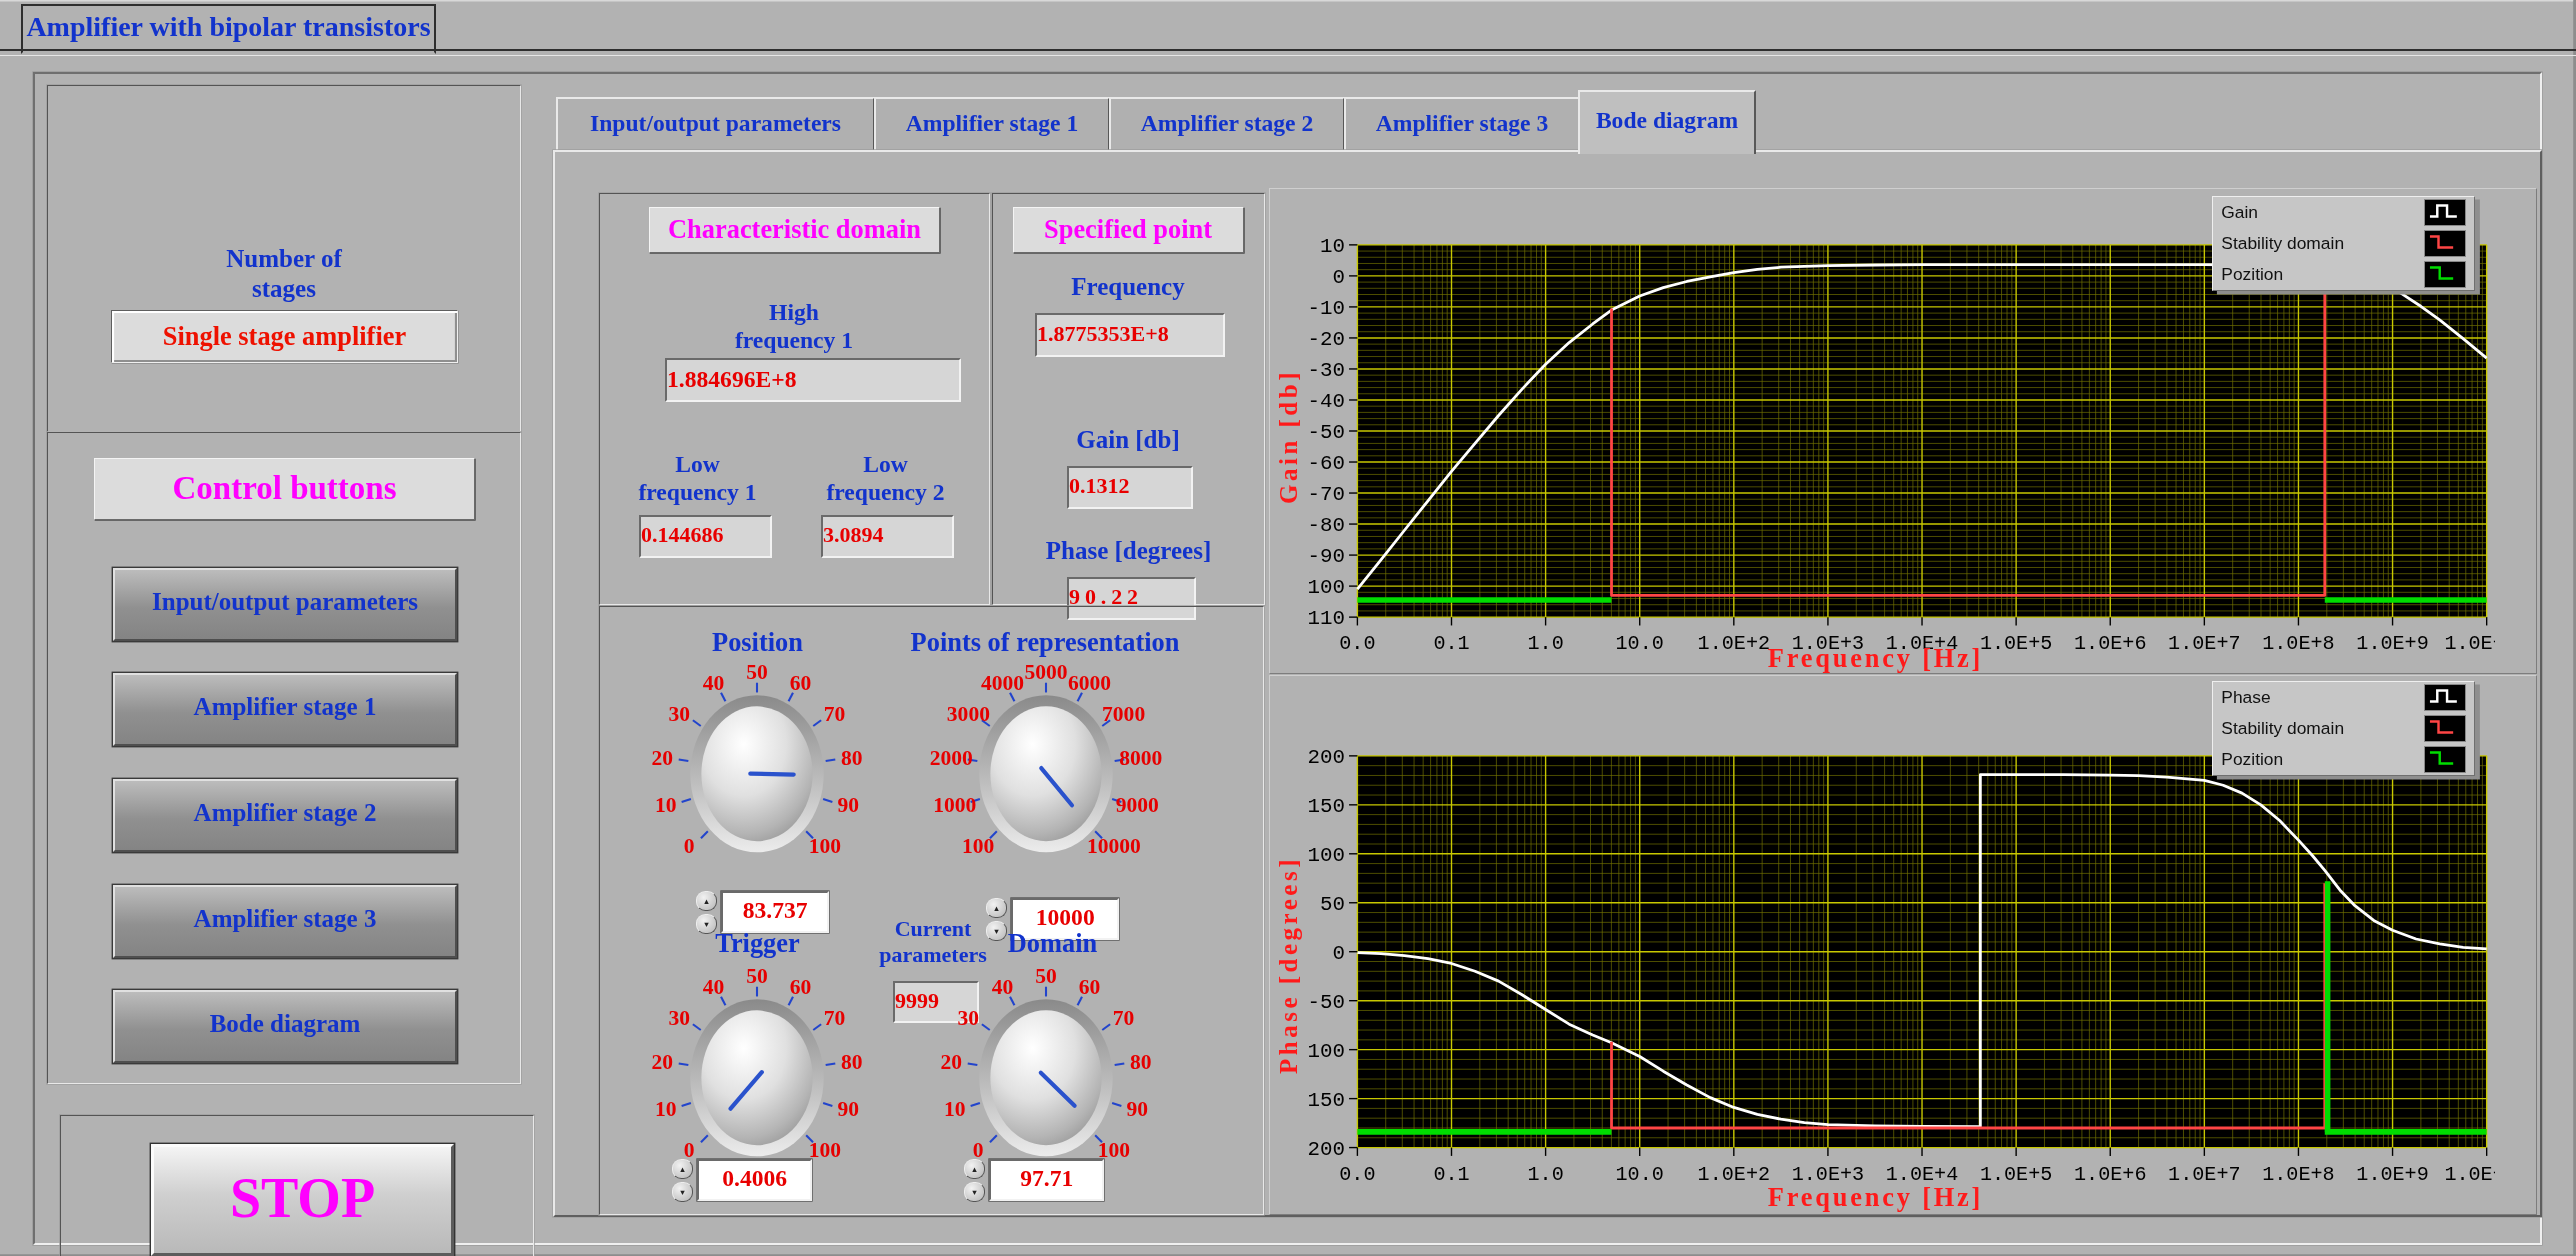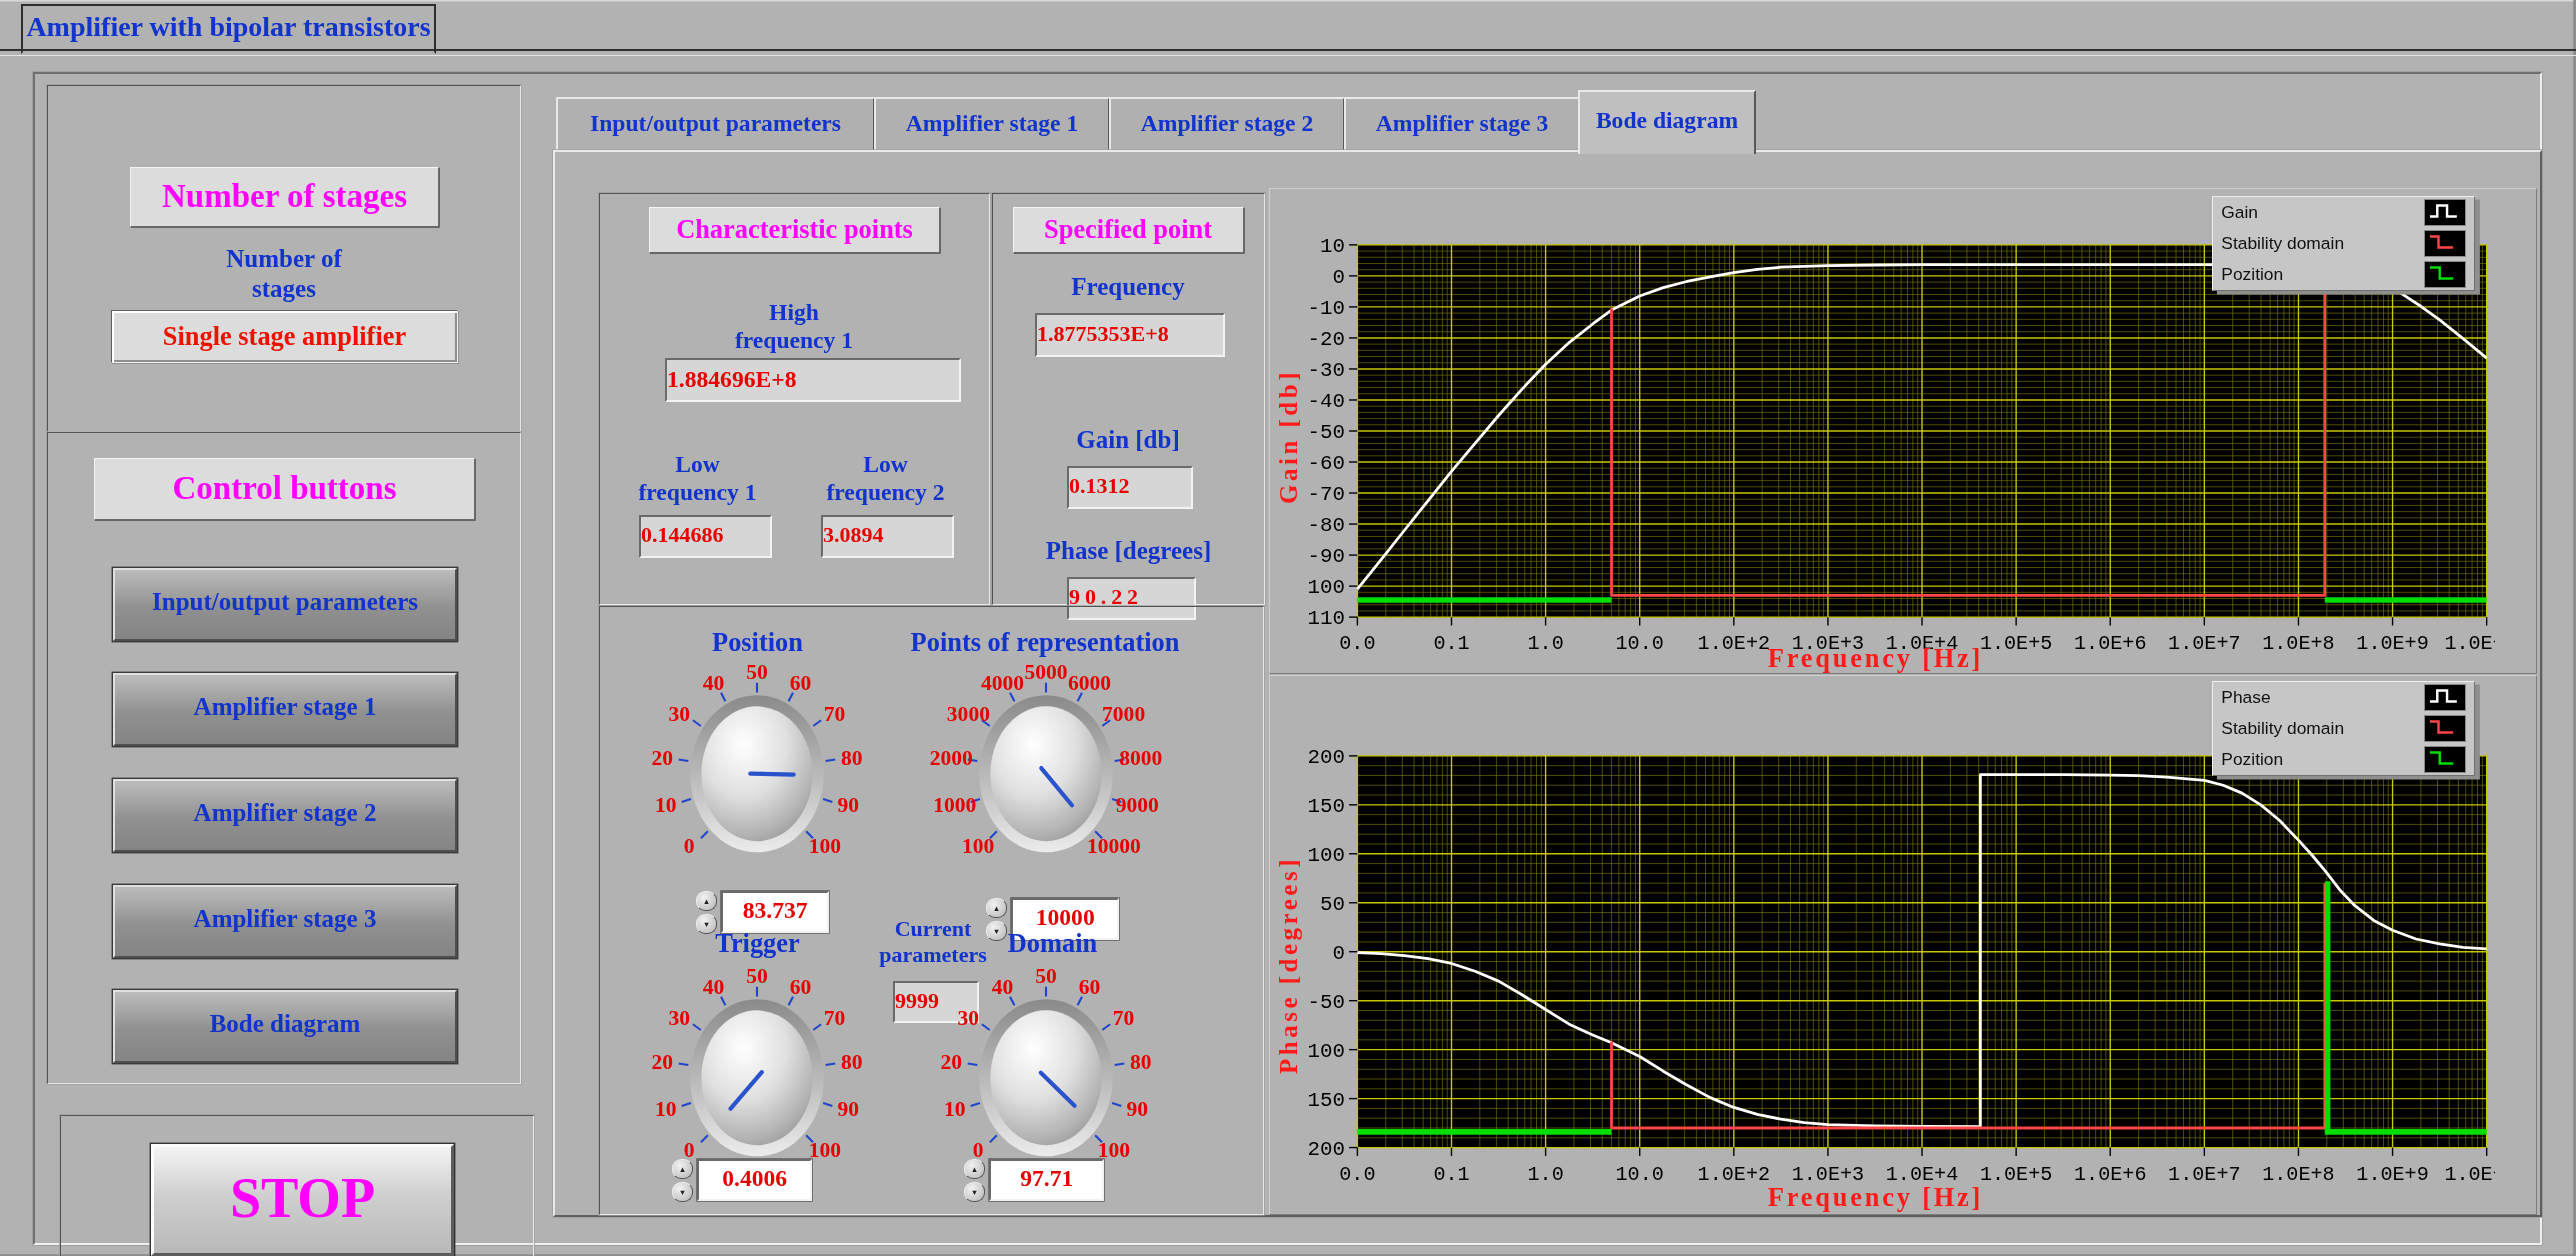--- a/index.html
+++ b/index.html
@@ -71,21 +71,20 @@
 <body>
 
 <div id="screen">
 
   <div class="abs window-tab">Amplifier with bipolar transistors</div>
   <div class="abs topline"></div>
 
   <div class="abs main-panel"></div>
 
   <div class="abs frame" style="left:47px;top:85px;width:472px;height:345px;">
-    <div class="abs plate" style="left:82px;top:81px;width:307px;height:58px;font-size:33px;line-height:57px;">Number of stages</div>
     <div class="abs bluelbl" style="left:97px;top:158px;width:278px;font-size:25px;">
       <span>Number of</span><br>
       <span>stages</span>
     </div>
     <div class="abs dropdown" style="left:63px;top:224px;width:345px;height:51px;font-size:26.4px;line-height:50px;">Single stage amplifier</div>
   </div>
 
   <div class="abs frame" style="left:47px;top:432px;width:472px;height:650px;">
     <div class="abs plate" style="left:46px;top:25px;width:379px;height:60px;font-size:33px;line-height:58px;">Control buttons</div>
     <div class="abs btn3d" style="left:65px;top:135px;width:340px;height:69px;font-size:25px;line-height:64px;">Input/output parameters</div>
@@ -100,21 +99,21 @@
   </div>
 
   <div class="tab" style="left:556px;top:97px;width:315px;height:51px;line-height:49px;">Input/output parameters</div>
   <div class="tab" style="left:874px;top:97px;width:232px;height:51px;line-height:49px;">Amplifier stage 1</div>
   <div class="tab" style="left:1109px;top:97px;width:232px;height:51px;line-height:49px;">Amplifier stage 2</div>
   <div class="tab" style="left:1344px;top:97px;width:232px;height:51px;line-height:49px;">Amplifier stage 3</div>
   <div class="tab sel" style="left:1578px;top:90px;width:174px;height:62px;line-height:56px;">Bode diagram</div>
   <div class="abs page"></div>
 
   <div class="abs frame" style="left:599px;top:193px;width:389px;height:410px;">
-    <div class="abs plate" style="left:49px;top:12.5px;width:289px;height:44px;font-size:26.4px;line-height:43px;">Characteristic points</div>
+    <div class="abs plate" style="left:49px;top:12.5px;width:289px;height:44px;font-size:26.4px;line-height:43px;">Characteristic domain</div>
     <div class="abs bluelbl" style="left:90px;top:104px;width:208px;font-size:23.6px;">
       <span>High</span><br>
       <span>frequency 1</span>
     </div>
     <div class="abs sunkbox" style="left:65px;top:164px;width:292px;height:40px;font-size:23.6px;line-height:38px;">1.884696E+8</div>
     <div class="abs bluelbl" style="left:7px;top:256px;width:181px;font-size:23.6px;">
       <span>Low</span><br>
       <span>frequency 1</span>
     </div>
     <div class="abs bluelbl" style="left:195px;top:256px;width:181px;font-size:23.6px;">

